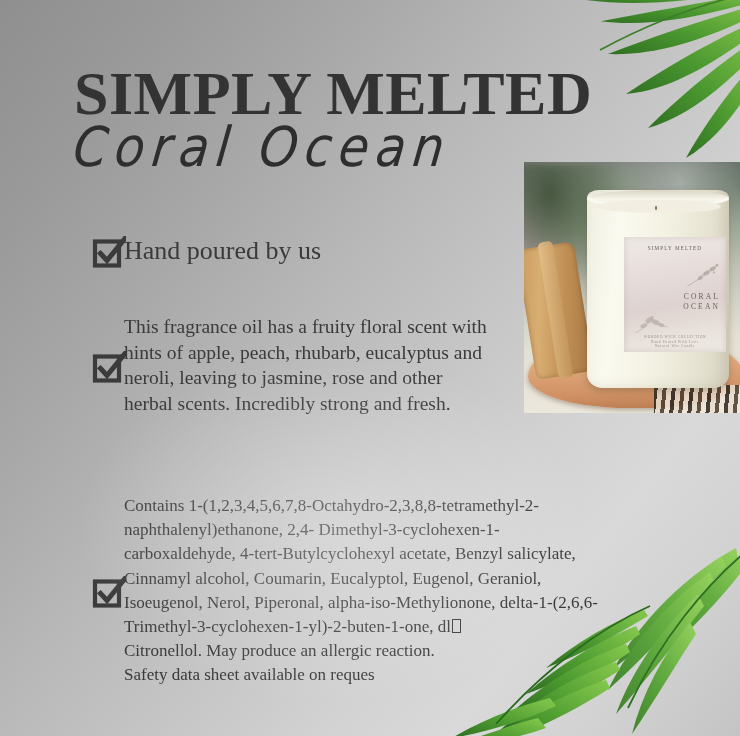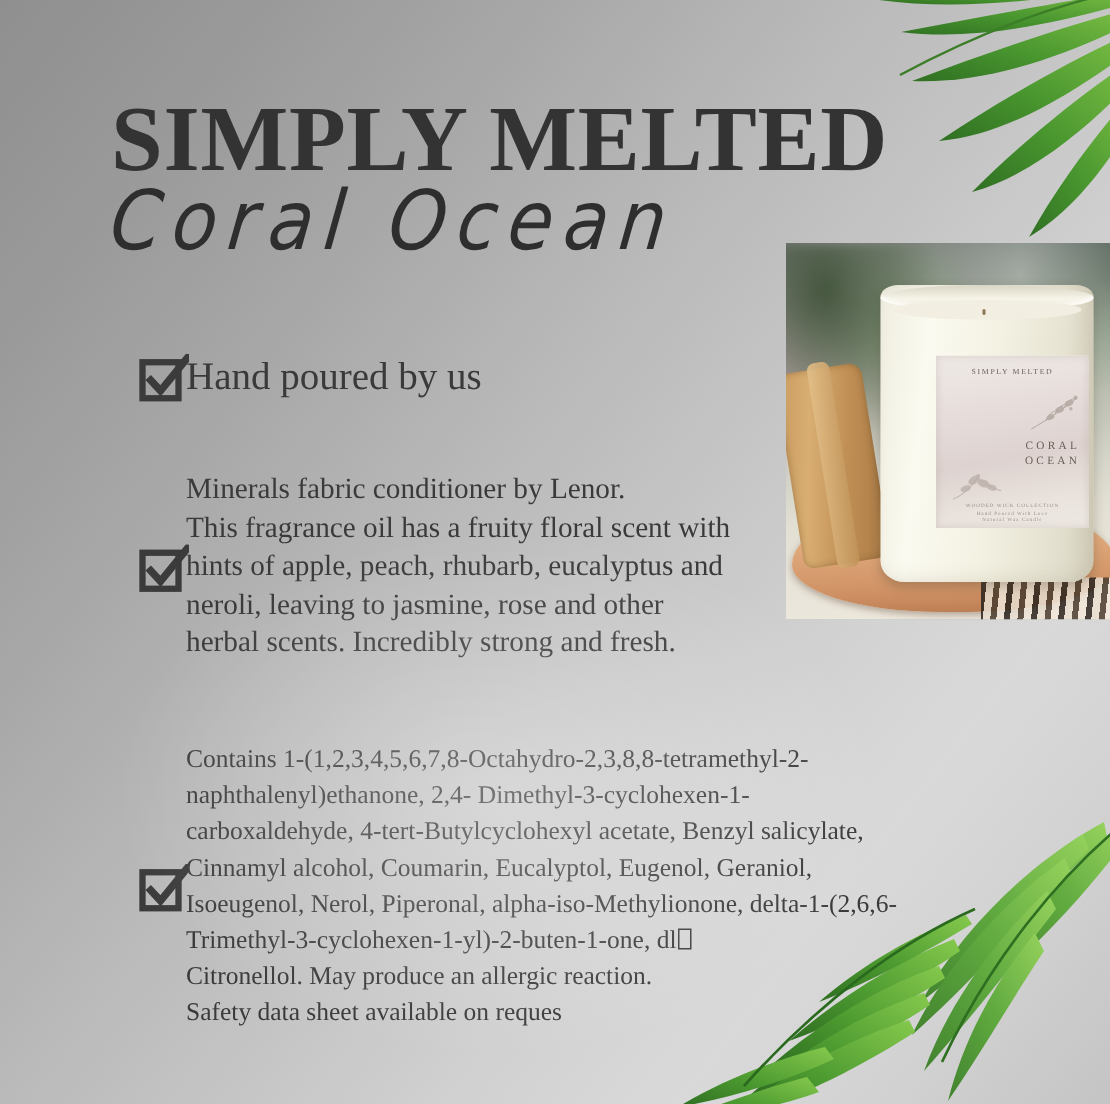--- a/index.html
+++ b/index.html
@@ -372,21 +372,20 @@
       <div>Hand poured by us</div>
     </div>
   </div>
 
   <div class="bullet" id="bullet-2">
     <svg class="checkbox-icon" viewBox="0 0 34 33">
       <rect x="3" y="5.5" width="24" height="24" fill="none" stroke="#3b3b3b" stroke-width="4.2"></rect>
       <path d="M8.5 17.5 L15 24.5 L33 2.5" fill="none" stroke="#3b3b3b" stroke-width="5" stroke-linecap="square" stroke-linejoin="miter"></path>
     </svg>
     <div class="bullet-text">
-      <div>Minerals fabric conditioner by Lenor.</div>
       <div>This fragrance oil has a fruity floral scent with</div>
       <div>hints of apple, peach, rhubarb, eucalyptus and</div>
       <div>neroli, leaving to jasmine, rose and other</div>
       <div>herbal scents. Incredibly strong and fresh.</div>
     </div>
   </div>
 
   <div class="bullet" id="bullet-3">
     <svg class="checkbox-icon" viewBox="0 0 34 33">
       <rect x="3" y="5.5" width="24" height="24" fill="none" stroke="#3b3b3b" stroke-width="4.2"></rect>

